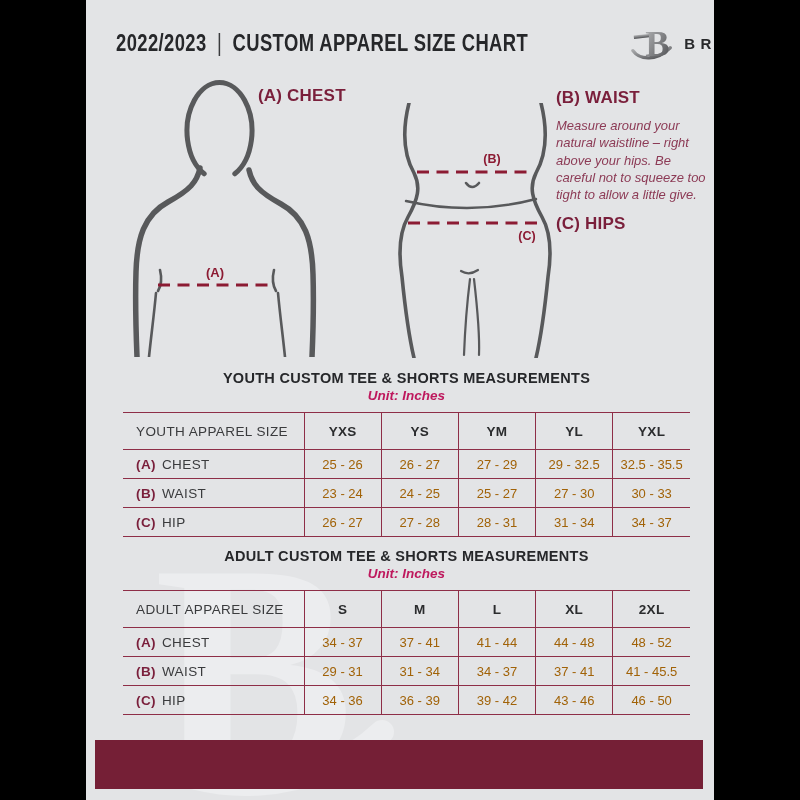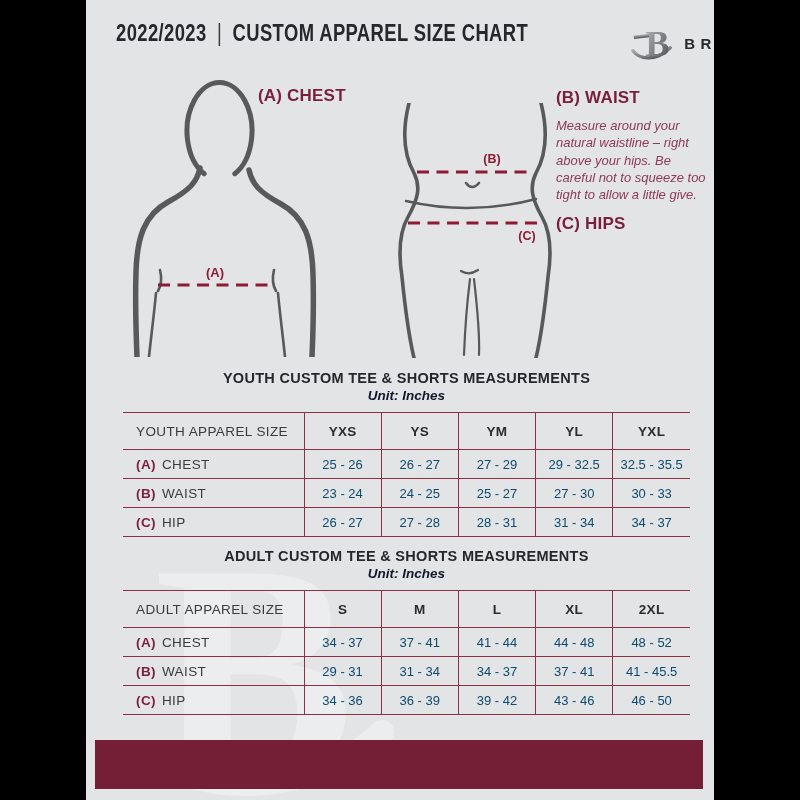--- a/index.html
+++ b/index.html
@@ -2,21 +2,21 @@
 <html><head>
 <meta charset="utf-8">
 <style>
   html,body{margin:0;padding:0;background:#000;}
   .canvas{position:relative;width:800px;height:800px;background:#000;overflow:hidden;
           font-family:"Liberation Sans",sans-serif;}
   .page{position:absolute;left:86px;top:0;width:628px;height:800px;background:#e3e4e6;overflow:hidden;}
 
   
   .hdr{position:absolute;left:30px;top:20px;right:18px;height:46px;display:flex;
-       justify-content:space-between;align-items:flex-start;}
+       justify-content:space-between;align-items:center;}
   .hdr-title{font-weight:bold;font-size:23px;color:#26272a;letter-spacing:.5px;
              transform:scaleX(.80);transform-origin:left center;white-space:nowrap;}
   .hdr-title .pipe{font-weight:normal;margin:0 13px;color:#3a3b3d;}
   .brandbox{display:flex;align-items:center;gap:9px;}
   .brand{font-weight:bold;font-size:15px;letter-spacing:5.5px;color:#28292b;}
 
   
   .measure{position:absolute;z-index:2;}
   .measure .mh{font-weight:bold;font-size:17px;color:#7a1f3b;letter-spacing:.2px;margin:0 0 9px 0;}
   .measure .mb{font-style:italic;font-size:13px;line-height:1.33;color:#8c3a55;margin:0;white-space:pre-line;}
@@ -26,31 +26,31 @@
 
   .fig{position:absolute;z-index:1;}
   .fig-torso{left:44px;top:80px;}
   .fig-lower{left:309px;top:103px;}
 
   
   .table-block{position:absolute;left:37px;width:567px;text-align:center;z-index:3;}
   .tb-youth{top:370px;}
   .tb-adult{top:548px;}
   .tbl-title{font-weight:bold;font-size:14.5px;color:#26272a;letter-spacing:.3px;}
-  .tbl-unit{font-style:italic;font-weight:bold;font-size:13.5px;color:#0f172a;margin:2px 0 9px 0;}
+  .tbl-unit{font-style:italic;font-weight:bold;font-size:13.5px;color:#be185d;margin:2px 0 9px 0;}
   table{width:100%;border-collapse:collapse;table-layout:fixed;}
   col.c0{width:181px;}
   td{border-top:1.5px solid #8e2e47;padding:0;vertical-align:middle;}
   td + td{border-left:1.5px solid #8e2e47;}
   tr.head td{height:36px;}
   tr.datarow td{height:28px;}
   tr.last td{border-bottom:1.5px solid #8e2e47;}
   .rowhead{text-align:left;padding-left:13px;font-size:13.5px;color:#3a3b3d;letter-spacing:.4px;}
   .size{font-weight:bold;font-size:13.5px;color:#2b2c2e;letter-spacing:.3px;text-align:center;}
-  .val{font-size:13px;color:#0c4a6e;text-align:center;}
+  .val{font-size:13px;color:#a16207;text-align:center;}
   .key{color:#7a1f3b;font-weight:bold;margin-right:6px;}
 
   .watermark{position:absolute;left:28px;top:508px;z-index:0;}
   .footer-bar{position:absolute;left:9px;top:740px;width:608px;height:49px;background:#751f36;z-index:4;}
 </style>
 </head>
 <body>
 
 <div class="canvas">
   <div class="page">

